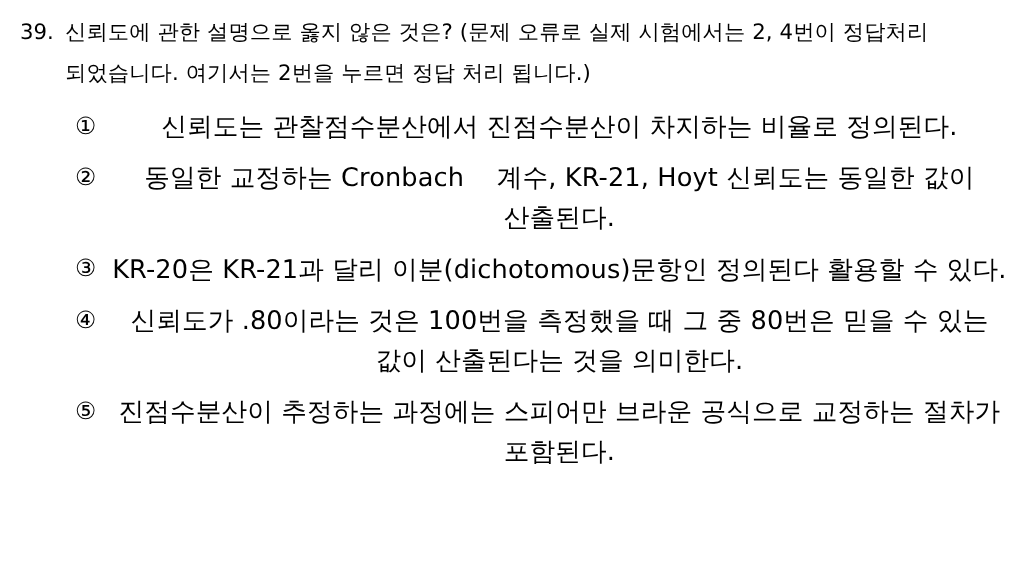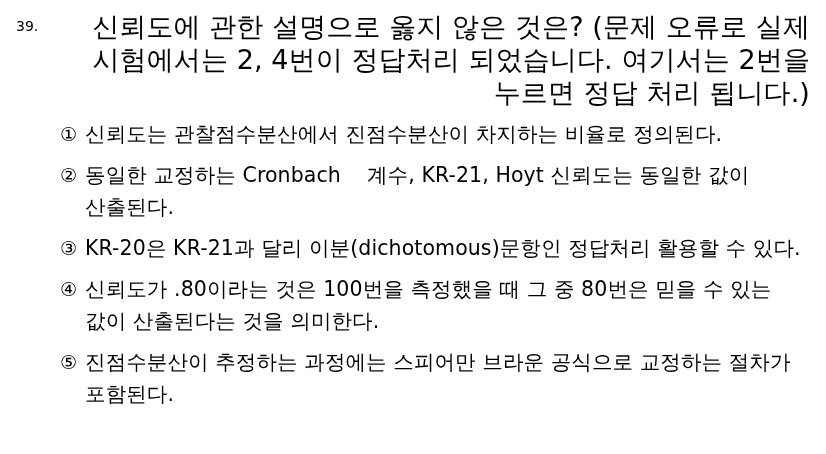--- a/index.html
+++ b/index.html
@@ -20,32 +20,31 @@
     height: 454px;
     box-sizing: border-box;
     padding: 10px 16px 0 16px;
   }
   .question-block {
     display: flex;
     align-items: flex-start;
   }
   .q-number {
     flex: 0 0 auto;
-    font-size: 14px;
+    font-size: 17px;
     line-height: 33px;
     padding-right: 9px;
     white-space: nowrap;
   }
   .q-text {
     flex: 1 1 auto;
-    font-size: 27px;
+    font-size: 17px;
     line-height: 33px;
     letter-spacing: 0.1px;
     word-break: keep-all;
-    text-align: right;
   }
   .choices {
     margin-top: 9px;
     padding-left: 44px;
   }
   .choice {
     display: flex;
     align-items: flex-start;
     margin-bottom: 9px;
   }
@@ -55,20 +54,21 @@
     line-height: 32px;
     padding-right: 8px;
     white-space: nowrap;
   }
   .choice-text {
     flex: 1 1 auto;
     font-size: 20.5px;
     line-height: 32px;
     letter-spacing: 0.1px;
     word-break: keep-all;
+    text-align: center;
   }
   .choice-text .gap {
     display: inline-block;
     width: 26px;
   }
 </style>
 </head>
 <body>
 
 <div class="page">
@@ -85,21 +85,21 @@
       <div class="choice-text">신뢰도는 관찰점수분산에서 진점수분산이 차지하는 비율로 정의된다.</div>
     </div>
 
     <div class="choice">
       <div class="choice-marker">②</div>
       <div class="choice-text"><span>동일한 교정하는 Cronbach</span><span class="gap"></span><span>계수, KR-21, Hoyt 신뢰도는 동일한 값이 산출된다.</span></div>
     </div>
 
     <div class="choice">
       <div class="choice-marker">③</div>
-      <div class="choice-text">KR-20은 KR-21과 달리 이분(dichotomous)문항인 정답처리 활용할 수 있다.</div>
+      <div class="choice-text">KR-20은 KR-21과 달리 이분(dichotomous)문항인 정의된다 활용할 수 있다.</div>
     </div>
 
     <div class="choice">
       <div class="choice-marker">④</div>
       <div class="choice-text">신뢰도가 .80이라는 것은 100번을 측정했을 때 그 중 80번은 믿을 수 있는 값이 산출된다는 것을 의미한다.</div>
     </div>
 
     <div class="choice">
       <div class="choice-marker">⑤</div>
       <div class="choice-text">진점수분산이 추정하는 과정에는 스피어만 브라운 공식으로 교정하는 절차가 포함된다.</div>

